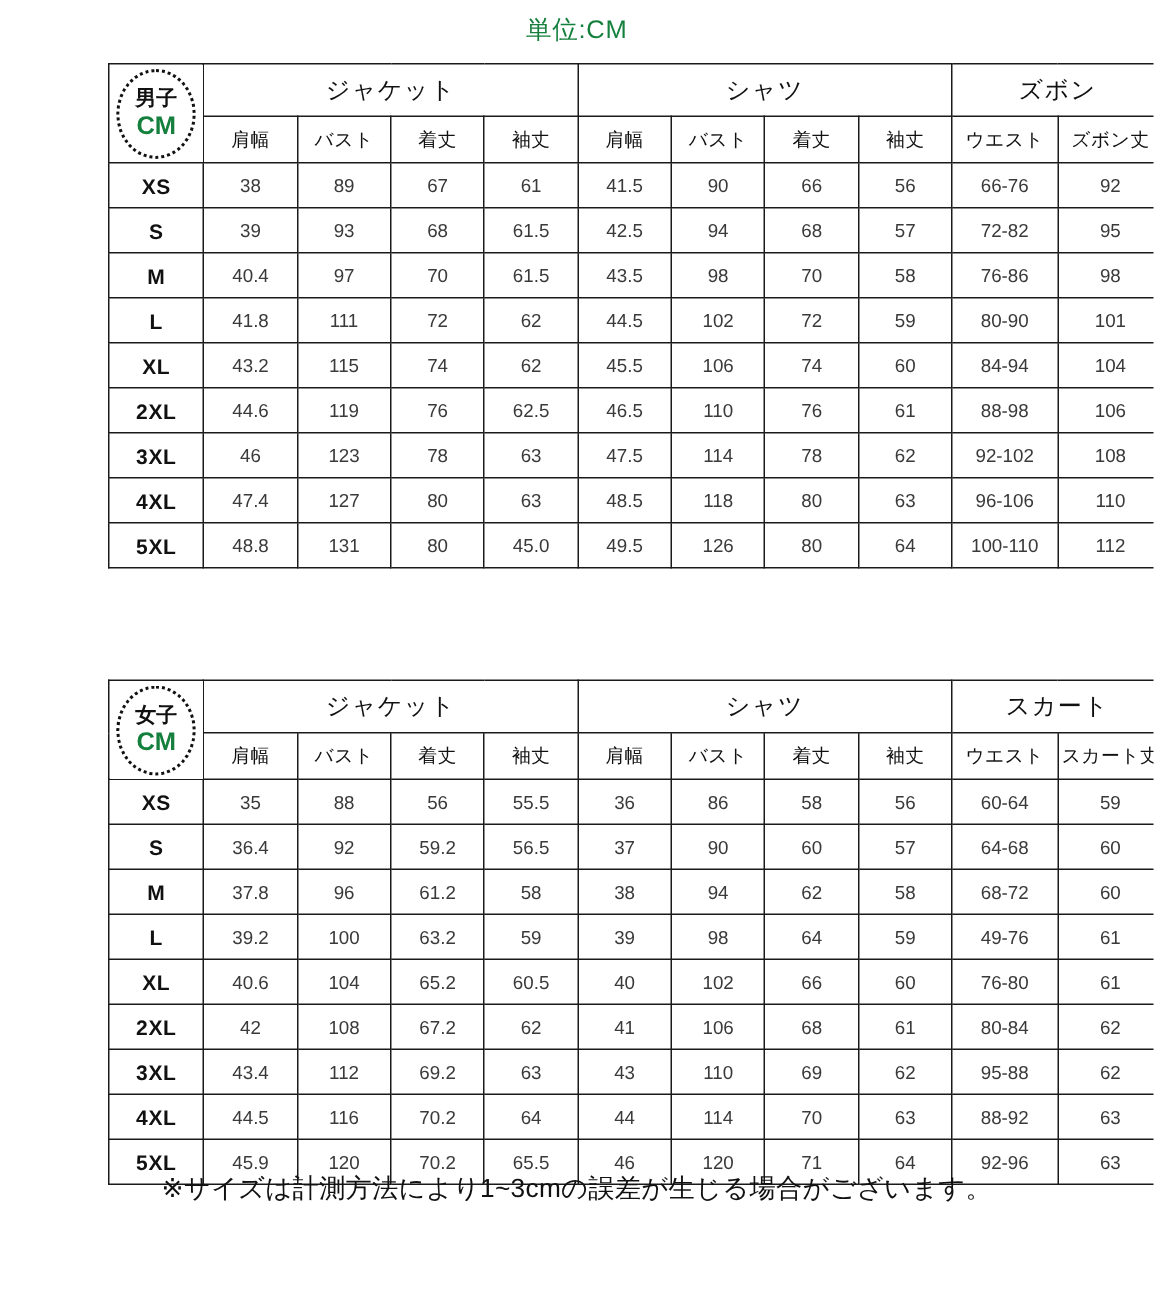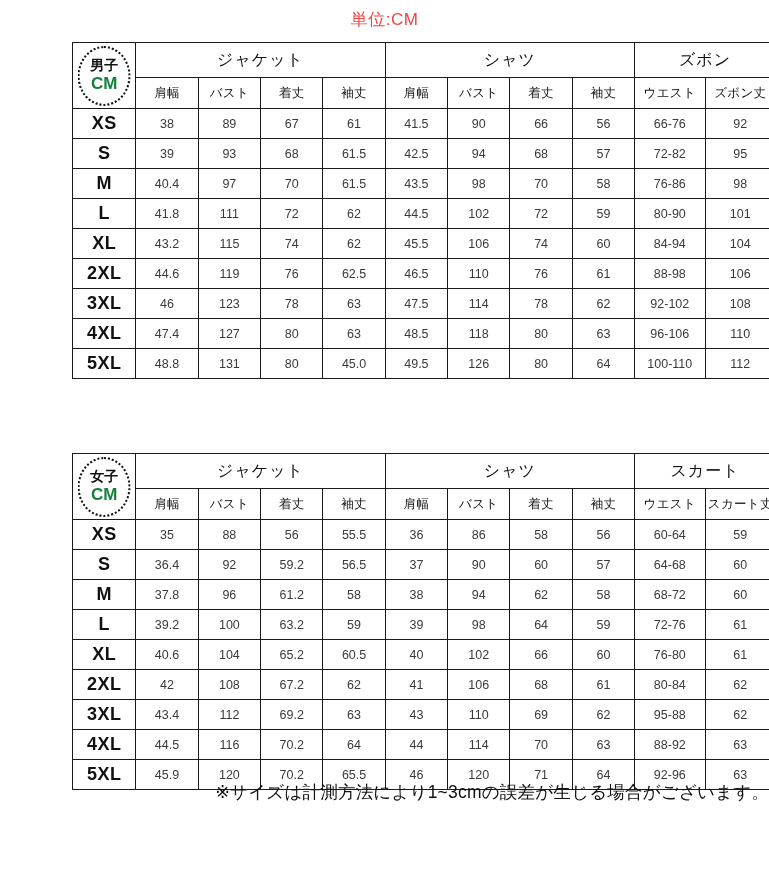--- a/index.html
+++ b/index.html
@@ -24,21 +24,21 @@
 
   
   .unit-title {
     position: absolute;
     top: 8px;
     left: 0;
     width: 769px;
     text-align: center;
     font-size: 17px;
     letter-spacing: 0.5px;
-    color: #ef4444;
+    color: #15803d;
     font-weight: 400;
   }
 
   
   .size-table-wrap {
     position: absolute;
     left: 32px;
     width: 704px;
     padding-left: 40px;
   }
@@ -78,21 +78,21 @@
     margin-top: 16px;
   }
   
   tr.data-row td {
     height: 29px;
     font-size: 12.5px;
     color: #3a3a3a;
     font-weight: 400;
   }
   tr.data-row td.size-cell {
-    font-size: 18px;
+    font-size: 14px;
     font-weight: bold;
     color: #111;
     letter-spacing: 0.4px;
   }
 
   
   th.corner-cell {
     position: relative;
     padding: 0;
   }
@@ -128,21 +128,21 @@
   col.c-size { width: 63px; }
   col.c-d    { width: 62px; }
   col.c-w    { width: 70px; }
 
   
   .footnote {
     position: absolute;
     left: 0;
     top: 780px;
     width: 769px;
-    text-align: right;
+    text-align: center;
     font-size: 17.5px;
     color: #111;
     letter-spacing: 0.2px;
     font-weight: 400;
   }
 </style>
 </head>
 <body>
 
 <div class="page">
@@ -394,21 +394,21 @@
           <tr class="data-row">
             <td class="size-cell">L</td>
             <td>39.2</td>
             <td>100</td>
             <td>63.2</td>
             <td>59</td>
             <td>39</td>
             <td>98</td>
             <td>64</td>
             <td>59</td>
-            <td>72-76</td>
+            <td>49-76</td>
             <td>61</td>
           </tr>
           <tr class="data-row">
             <td class="size-cell">XL</td>
             <td>40.6</td>
             <td>104</td>
             <td>65.2</td>
             <td>60.5</td>
             <td>40</td>
             <td>102</td>

